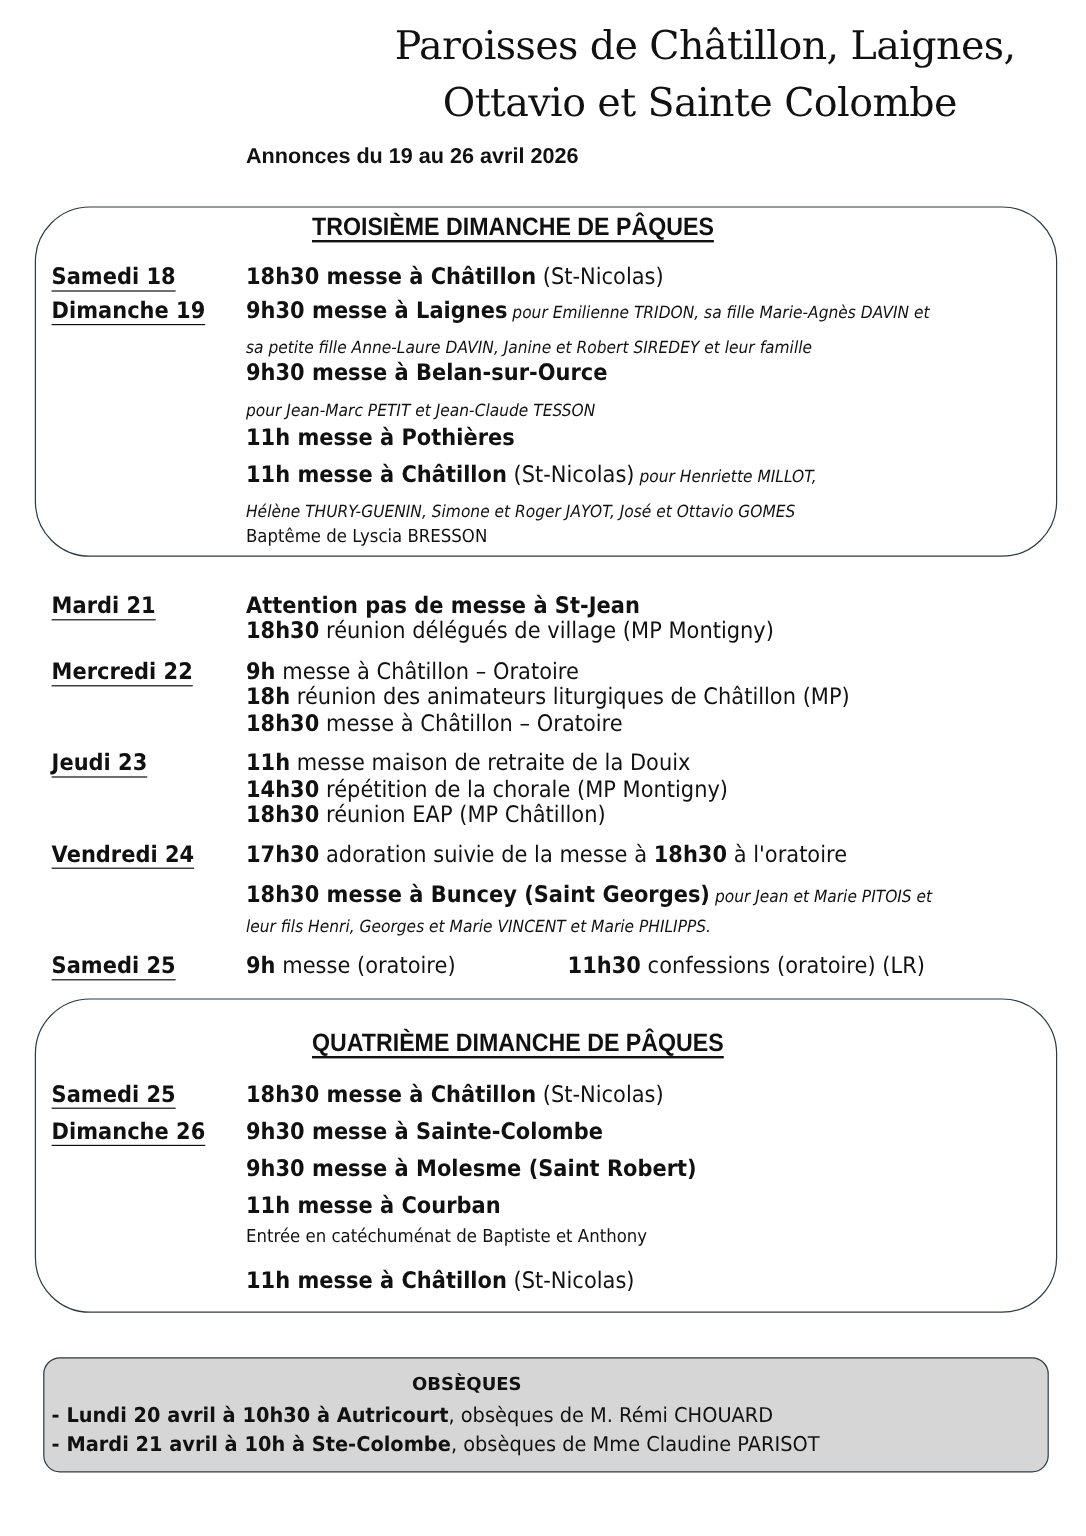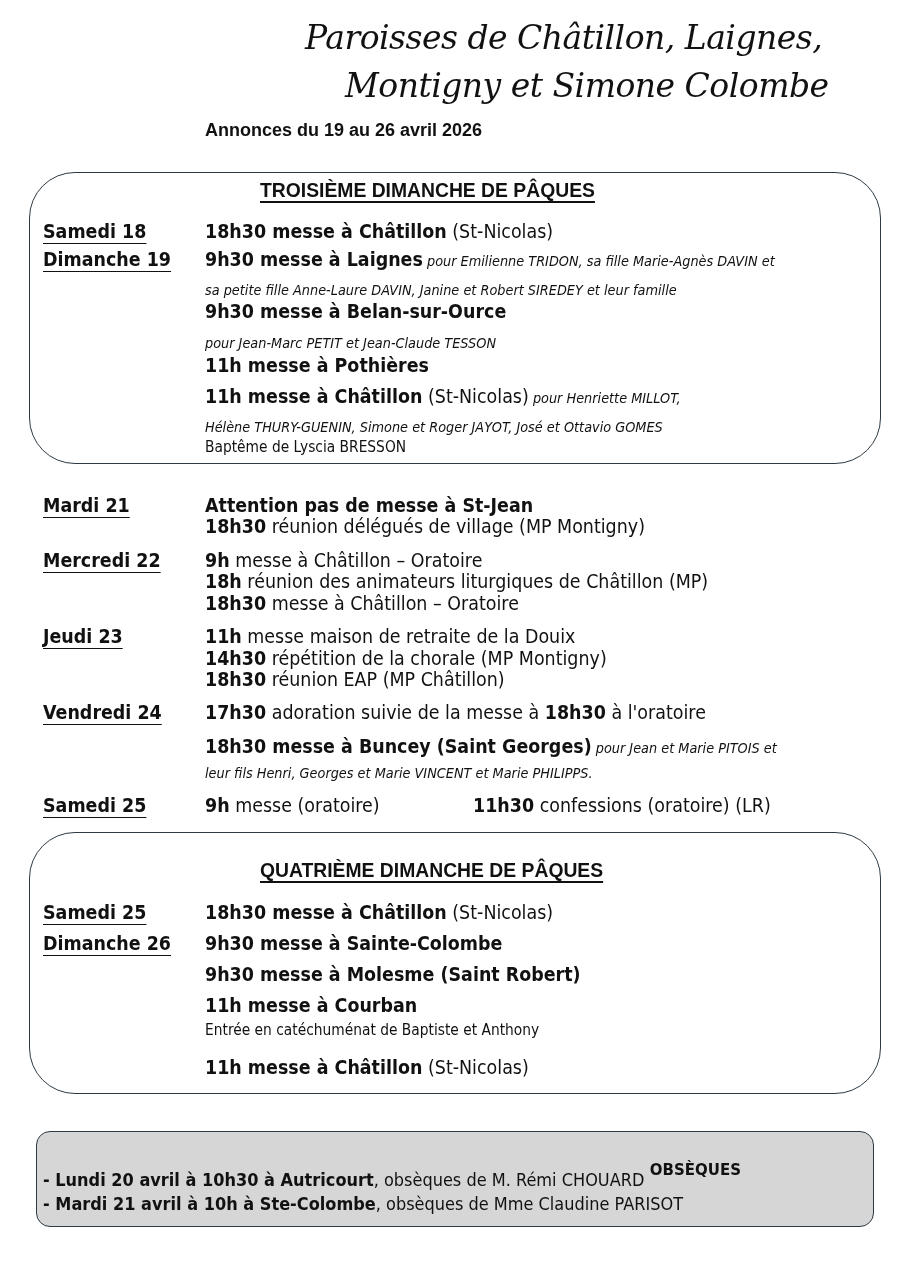--- a/index.html
+++ b/index.html
@@ -1,47 +1,47 @@
 <!DOCTYPE html>
 <html><head>
 <meta charset="utf-8">
 <style>
   html, body { margin: 0; padding: 0; background: #ffffff; }
   body { width: 905px; height: 1280px; position: relative; overflow: hidden;
          font-family: "DejaVu Sans", sans-serif; color: #111; }
-  .title { position: absolute; font-family: "DejaVu Serif", serif; font-style: italic;
-           font-size: 33px; color: #111; white-space: nowrap; letter-spacing: -0.5px; }
+  .title { position: absolute; font-family: "DejaVu Serif", serif; 
+           font-size: 33px; color: #111; white-space: nowrap; letter-spacing: -0.5px; margin-left: 24px; }
   #t1 { left: 305px; top: 18px; }
   #t2 { left: 345px; top: 66px; }
   #subtitle { position: absolute; left: 205px; top: 120px; font-family: "Liberation Sans", sans-serif;
               font-weight: bold; font-size: 18px; white-space: nowrap; }
   .box { position: absolute; border: 1.5px solid #2d3a44; border-radius: 46px; background: #fff; }
   #box1 { left: 29px; top: 172px; width: 850px; height: 290px; }
   #box2 { left: 29px; top: 832px; width: 850px; height: 260px; }
   #box3 { left: 36px; top: 1131px; width: 836px; height: 94px; border-radius: 14px; background: #d6d6d6; }
   .section-title { position: absolute; font-family: "Liberation Sans", sans-serif; font-weight: bold;
                    font-size: 21px; text-decoration: underline; text-underline-offset: 4px;
                    white-space: nowrap; transform: scaleX(0.92); transform-origin: left; }
   .day { position: absolute; left: 43px; font-weight: bold; font-size: 19px; white-space: nowrap;
          text-decoration: underline; text-underline-offset: 5px; transform: scaleX(0.92); transform-origin: left; }
   .line { position: absolute; left: 205px; font-size: 19px; white-space: nowrap;
           transform: scaleX(0.92); transform-origin: left; }
   .b { font-weight: bold; }
   .r { font-weight: normal; }
   .it { font-style: italic; font-size: 14px; }
   .small { font-size: 15px; }
-  .obs-title { position: absolute; left: 0; width: 704px; top: 29px; text-align: right;
+  .obs-title { position: absolute; left: 0; width: 704px; top: 12px; text-align: center;
                font-weight: bold; font-size: 15px; }
   .obs { position: absolute; left: 6px; font-size: 17px; white-space: nowrap; transform: scaleX(0.95); transform-origin: left; }
 </style>
 </head>
 <body>
 
 <div class="title" id="t1">Paroisses de Châtillon, Laignes,</div>
-<div class="title" id="t2">Montigny et Simone Colombe</div>
+<div class="title" id="t2">Ottavio et Sainte Colombe</div>
 <div id="subtitle">Annonces du 19 au 26 avril 2026</div>
 
 <div class="box" id="box1"></div>
 <div class="section-title" style="left:260px; top:178px;">TROISIÈME DIMANCHE DE PÂQUES</div>
 
 <div class="day" style="top:220px;">Samedi 18</div>
 <div class="day" style="top:248px;">Dimanche 19</div>
 
 <div class="line" style="top:220px;"><span class="b">18h30 messe à Châtillon</span><span class="r"> (St-Nicolas)</span></div>
 <div class="line" style="top:248px;"><span class="b">9h30 messe à Laignes</span><span class="it"> pour Emilienne TRIDON, sa fille Marie-Agnès DAVIN et</span></div>

